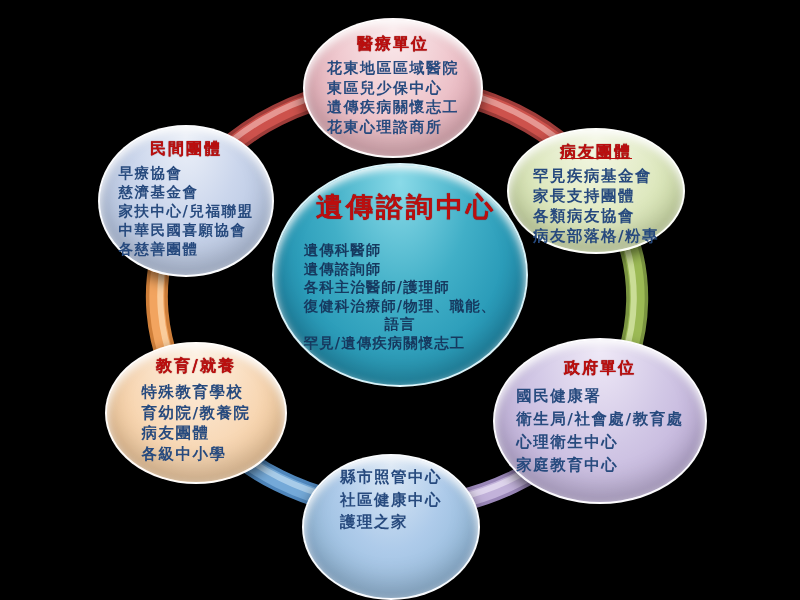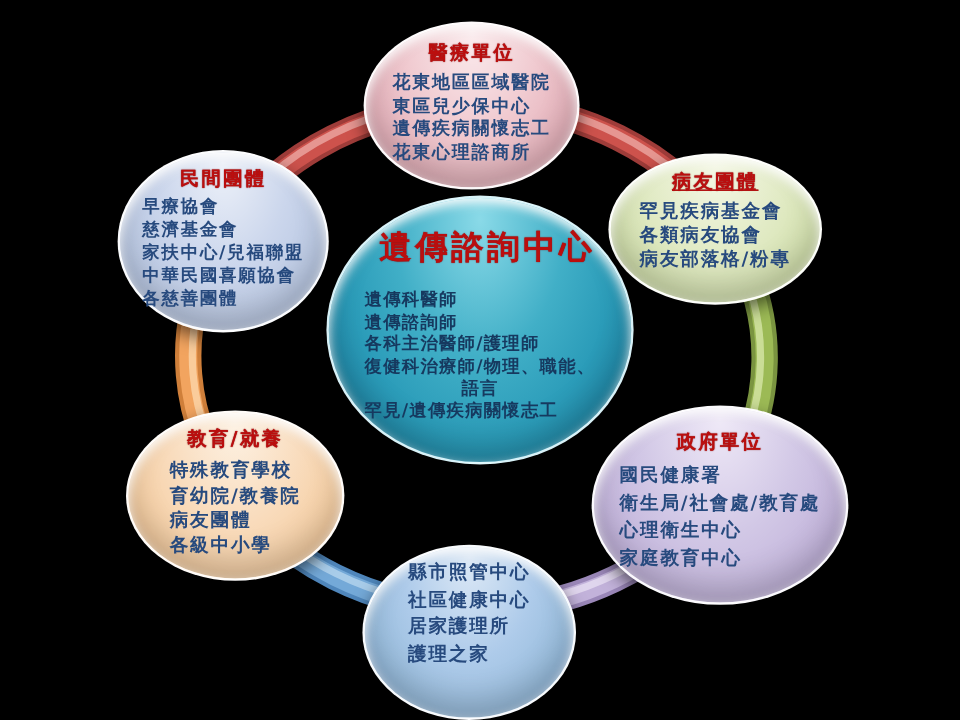--- a/index.html
+++ b/index.html
@@ -99,40 +99,40 @@
       <div class="line">東區兒少保中心</div>
       <div class="line">遺傳疾病關懷志工</div>
       <div class="line">花東心理諮商所</div>
     </div>
   </div>
 
   <div class="bubble b-patient">
     <div class="btitle">病友團體</div>
     <div class="items">
       <div class="line">罕見疾病基金會</div>
+      <div class="line">家長支持團體</div>
       <div class="line">各類病友協會</div>
       <div class="line">病友部落格/粉專</div>
     </div>
   </div>
 
   <div class="bubble b-government">
     <div class="btitle">政府單位</div>
     <div class="items">
       <div class="line">國民健康署</div>
       <div class="line">衛生局/社會處/教育處</div>
       <div class="line">心理衛生中心</div>
       <div class="line">家庭教育中心</div>
     </div>
   </div>
 
   <div class="bubble b-longcare">
     <div class="items">
       <div class="line">縣市照管中心</div>
       <div class="line">社區健康中心</div>
-      <div class="line">居家護理所</div>
       <div class="line">護理之家</div>
     </div>
   </div>
 
   <div class="bubble b-education">
     <div class="btitle">教育/就養</div>
     <div class="items">
       <div class="line">特殊教育學校</div>
       <div class="line">育幼院/教養院</div>
       <div class="line">病友團體</div>

